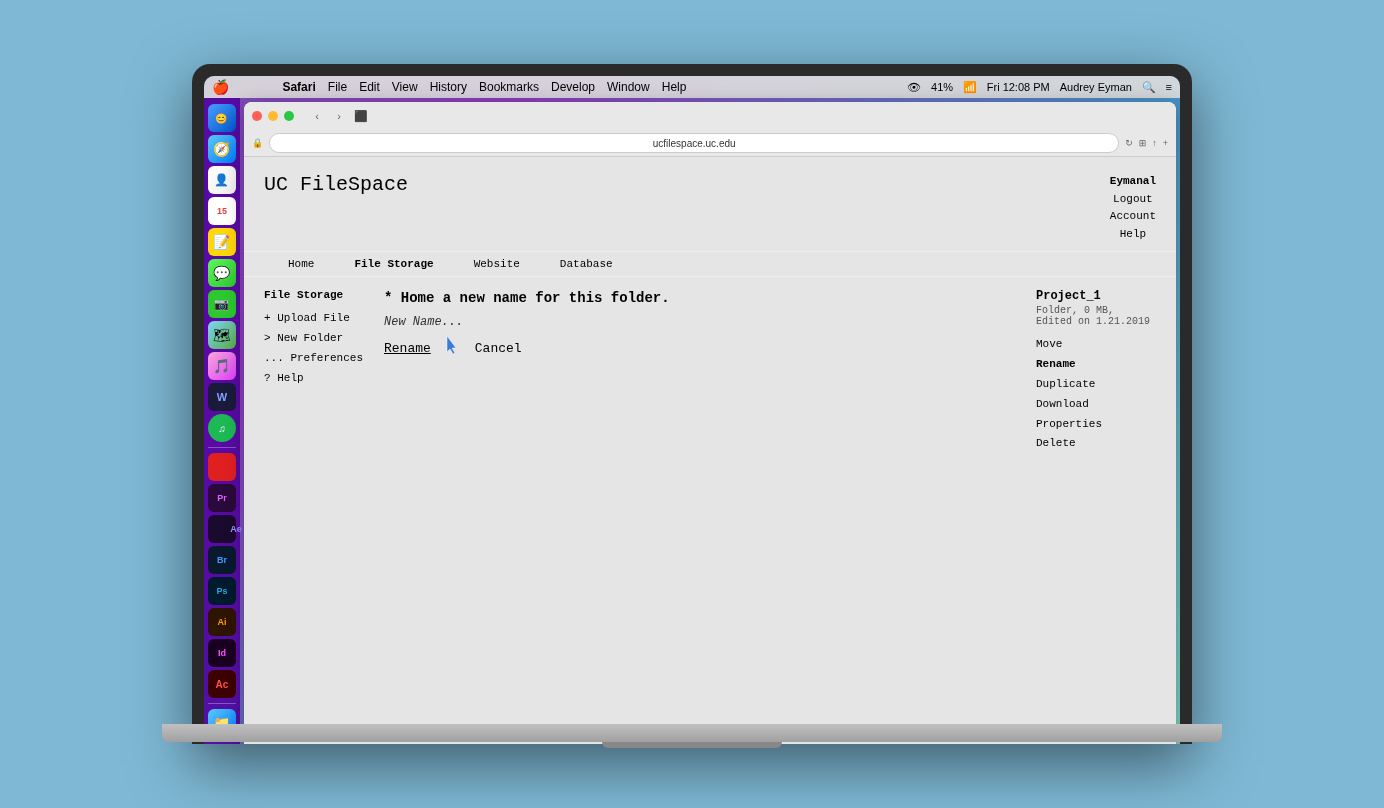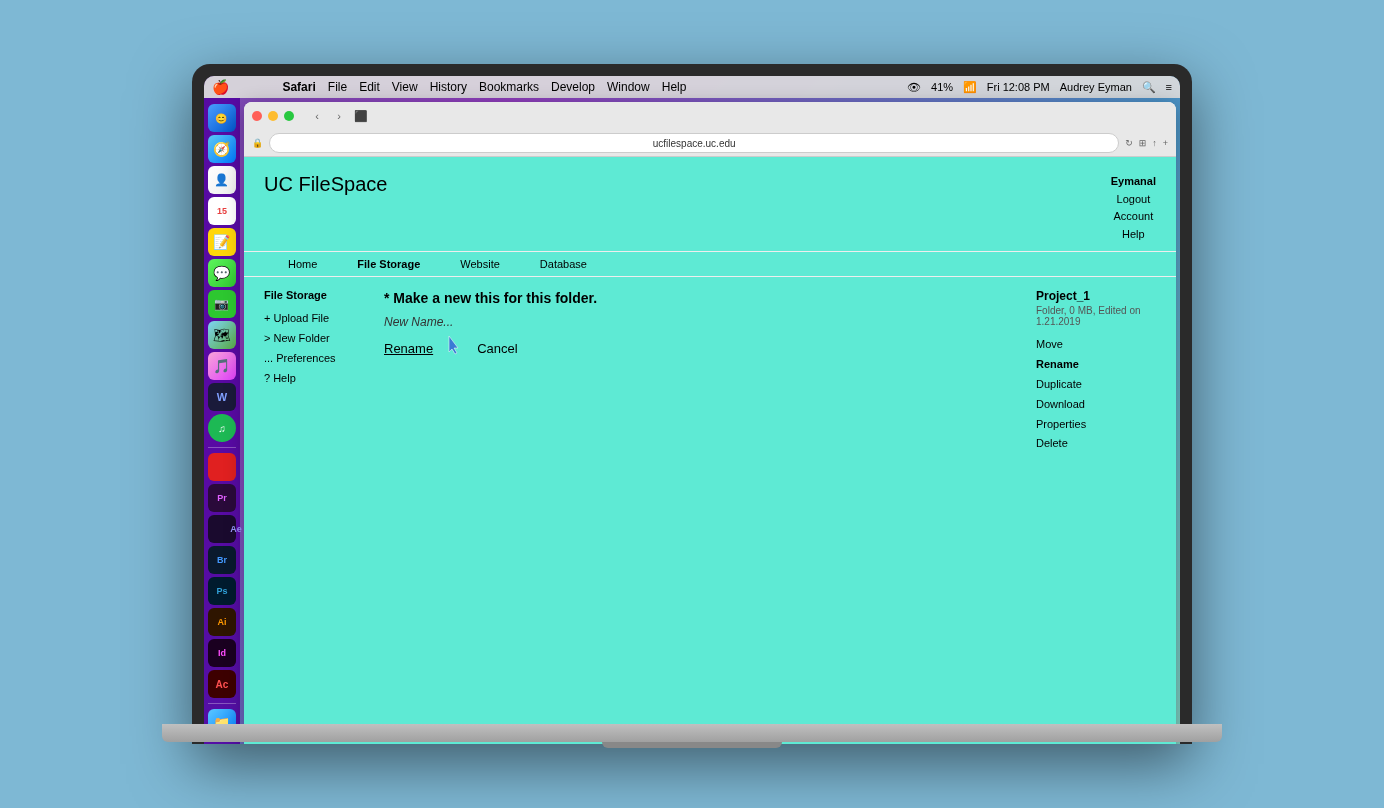--- a/index.html
+++ b/index.html
@@ -202,24 +202,25 @@
     }
     .addr-icon {
       font-size: 9px;
       color: #666;
       cursor: pointer;
     }
 
     
     .page-content {
       flex: 1;
-      background: #5eead4;
+      background: #e5e5e5;
       overflow-y: auto;
       font-size: 12px;
       color: #000;
+      font-family: Liberation Mono, monospace;
     }
 
     .page-header {
       display: flex;
       justify-content: space-between;
       align-items: flex-start;
       padding: 16px 20px 8px 20px;
       border-bottom: 1px solid #eee;
     }
     .site-title {
@@ -502,21 +503,21 @@
                 <a>+ Upload File</a>
                 <a>&gt; New Folder</a>
                 <a>... Preferences</a>
                 <a>? Help</a>
               </div>
 
               <div class="main-area">
 
                 <div class="rename-form">
                   <div class="rename-instruction">
-                    * Make a new this for this folder.
+                    * Home a new name for this folder.
                   </div>
                   <div class="rename-new-name">
                     <em>New Name...</em>
                   </div>
                   <div class="rename-actions">
                     <a class="rename-link">Rename</a>
                     <span style="position:relative; display:inline-flex; align-items: flex-end;">
                       <svg width="16" height="20" viewBox="0 0 16 20" style="position:absolute; left:0; bottom:-8px;">
                         <path d="M4 0 L4 16 L7 13 L10 18 L12 17 L9 12 L13 12 Z" fill="#3a7bd5" stroke="white" stroke-width="0.5"></path>
                       </svg>

